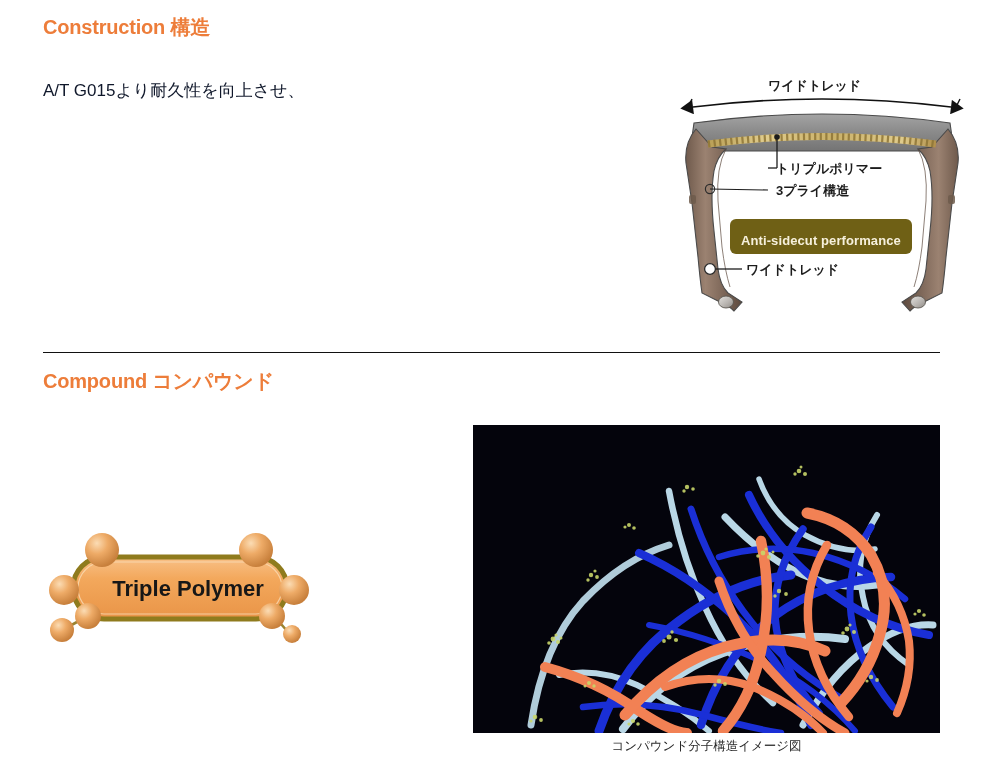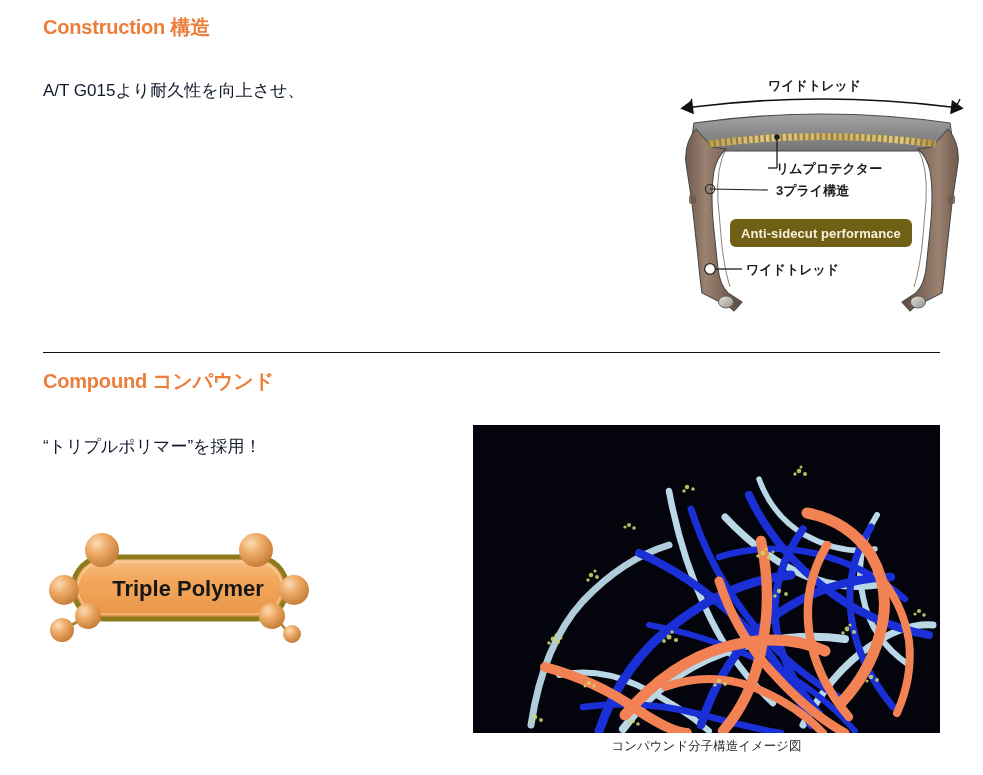--- a/index.html
+++ b/index.html
@@ -72,21 +72,21 @@
 
   #badge-antisidecut {
     position: absolute;
     left: 58px;
     top: 148px;
     background: #6f6015;
     color: #f6f0dc;
     font-size: 13px;
     font-weight: bold;
     letter-spacing: 0.1px;
-    padding: 7px 11px 6px 11px;
+    padding: 14px 11px 6px 11px;
     border-radius: 6px;
     white-space: nowrap;
   }
 
   
   #molecule-graphic {
     position: absolute;
     left: 40px;
     top: 524px;
     width: 280px;
@@ -223,32 +223,31 @@
 
       <path d="M38,118 L96,119" stroke-width="1.1"></path>
       <circle cx="38" cy="118" r="4.6" fill="none" stroke="#2b2b2b" stroke-width="1.2"></circle>
 
       <path d="M44,198 L70,198" stroke-width="1.3"></path>
       <circle cx="38" cy="198" r="5.4" fill="#ffffff" stroke="#2b2b2b" stroke-width="1.3"></circle>
     </g>
   </svg>
 
   <div class="diag-label" id="label-wide-tread">ワイドトレッド</div>
-  <div class="diag-label" id="label-nylon">リムプロテクター</div>
+  <div class="diag-label" id="label-nylon">トリプルポリマー</div>
   <div class="diag-label" id="label-3ply">3プライ構造</div>
   <div id="badge-antisidecut">Anti-sidecut performance</div>
   <div class="diag-label" id="label-rim">ワイドトレッド</div>
 </div>
 
 <div class="divider"></div>
 
 <div class="section-heading" id="compound-heading">Compound コンパウンド</div>
 
 <div class="body-copy" id="compound-copy">
-  <div>“トリプルポリマー”を採用！</div>
 </div>
 
 <div id="molecule-graphic">
   <svg width="280" height="130" viewBox="0 0 280 130" xmlns="http://www.w3.org/2000/svg">
     <defs>
       <radialGradient id="sphGrad" cx="35%" cy="30%" r="70%">
         <stop offset="0%" stop-color="#fbdcb4"></stop>
         <stop offset="45%" stop-color="#eeab67"></stop>
         <stop offset="100%" stop-color="#c8803c"></stop>
       </radialGradient>

